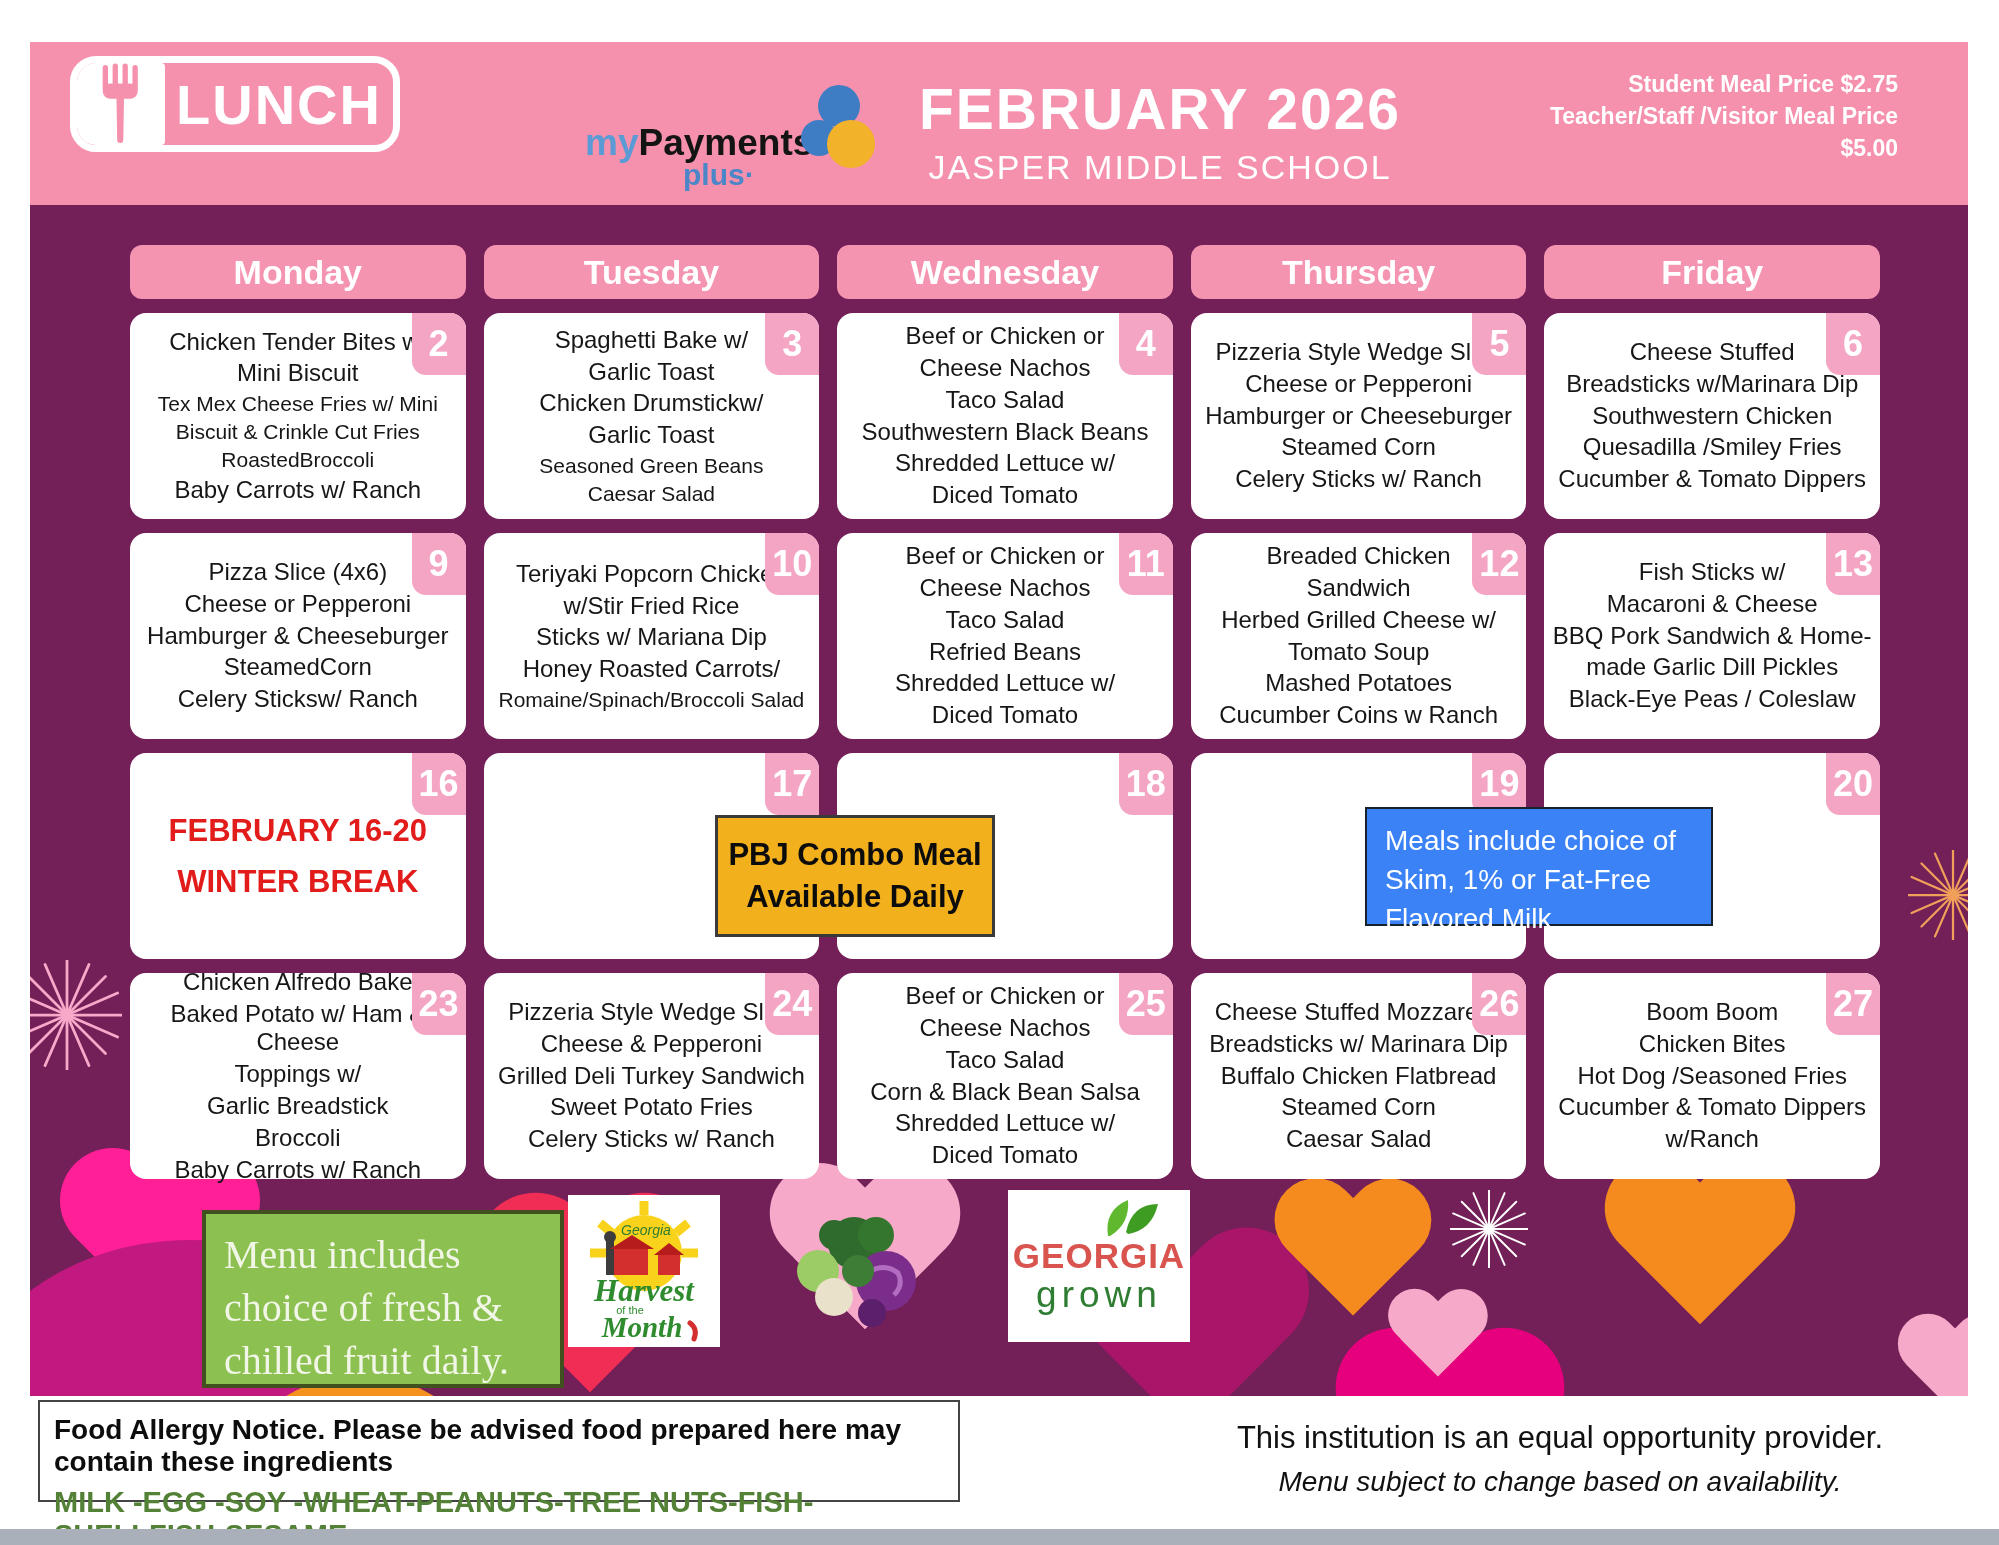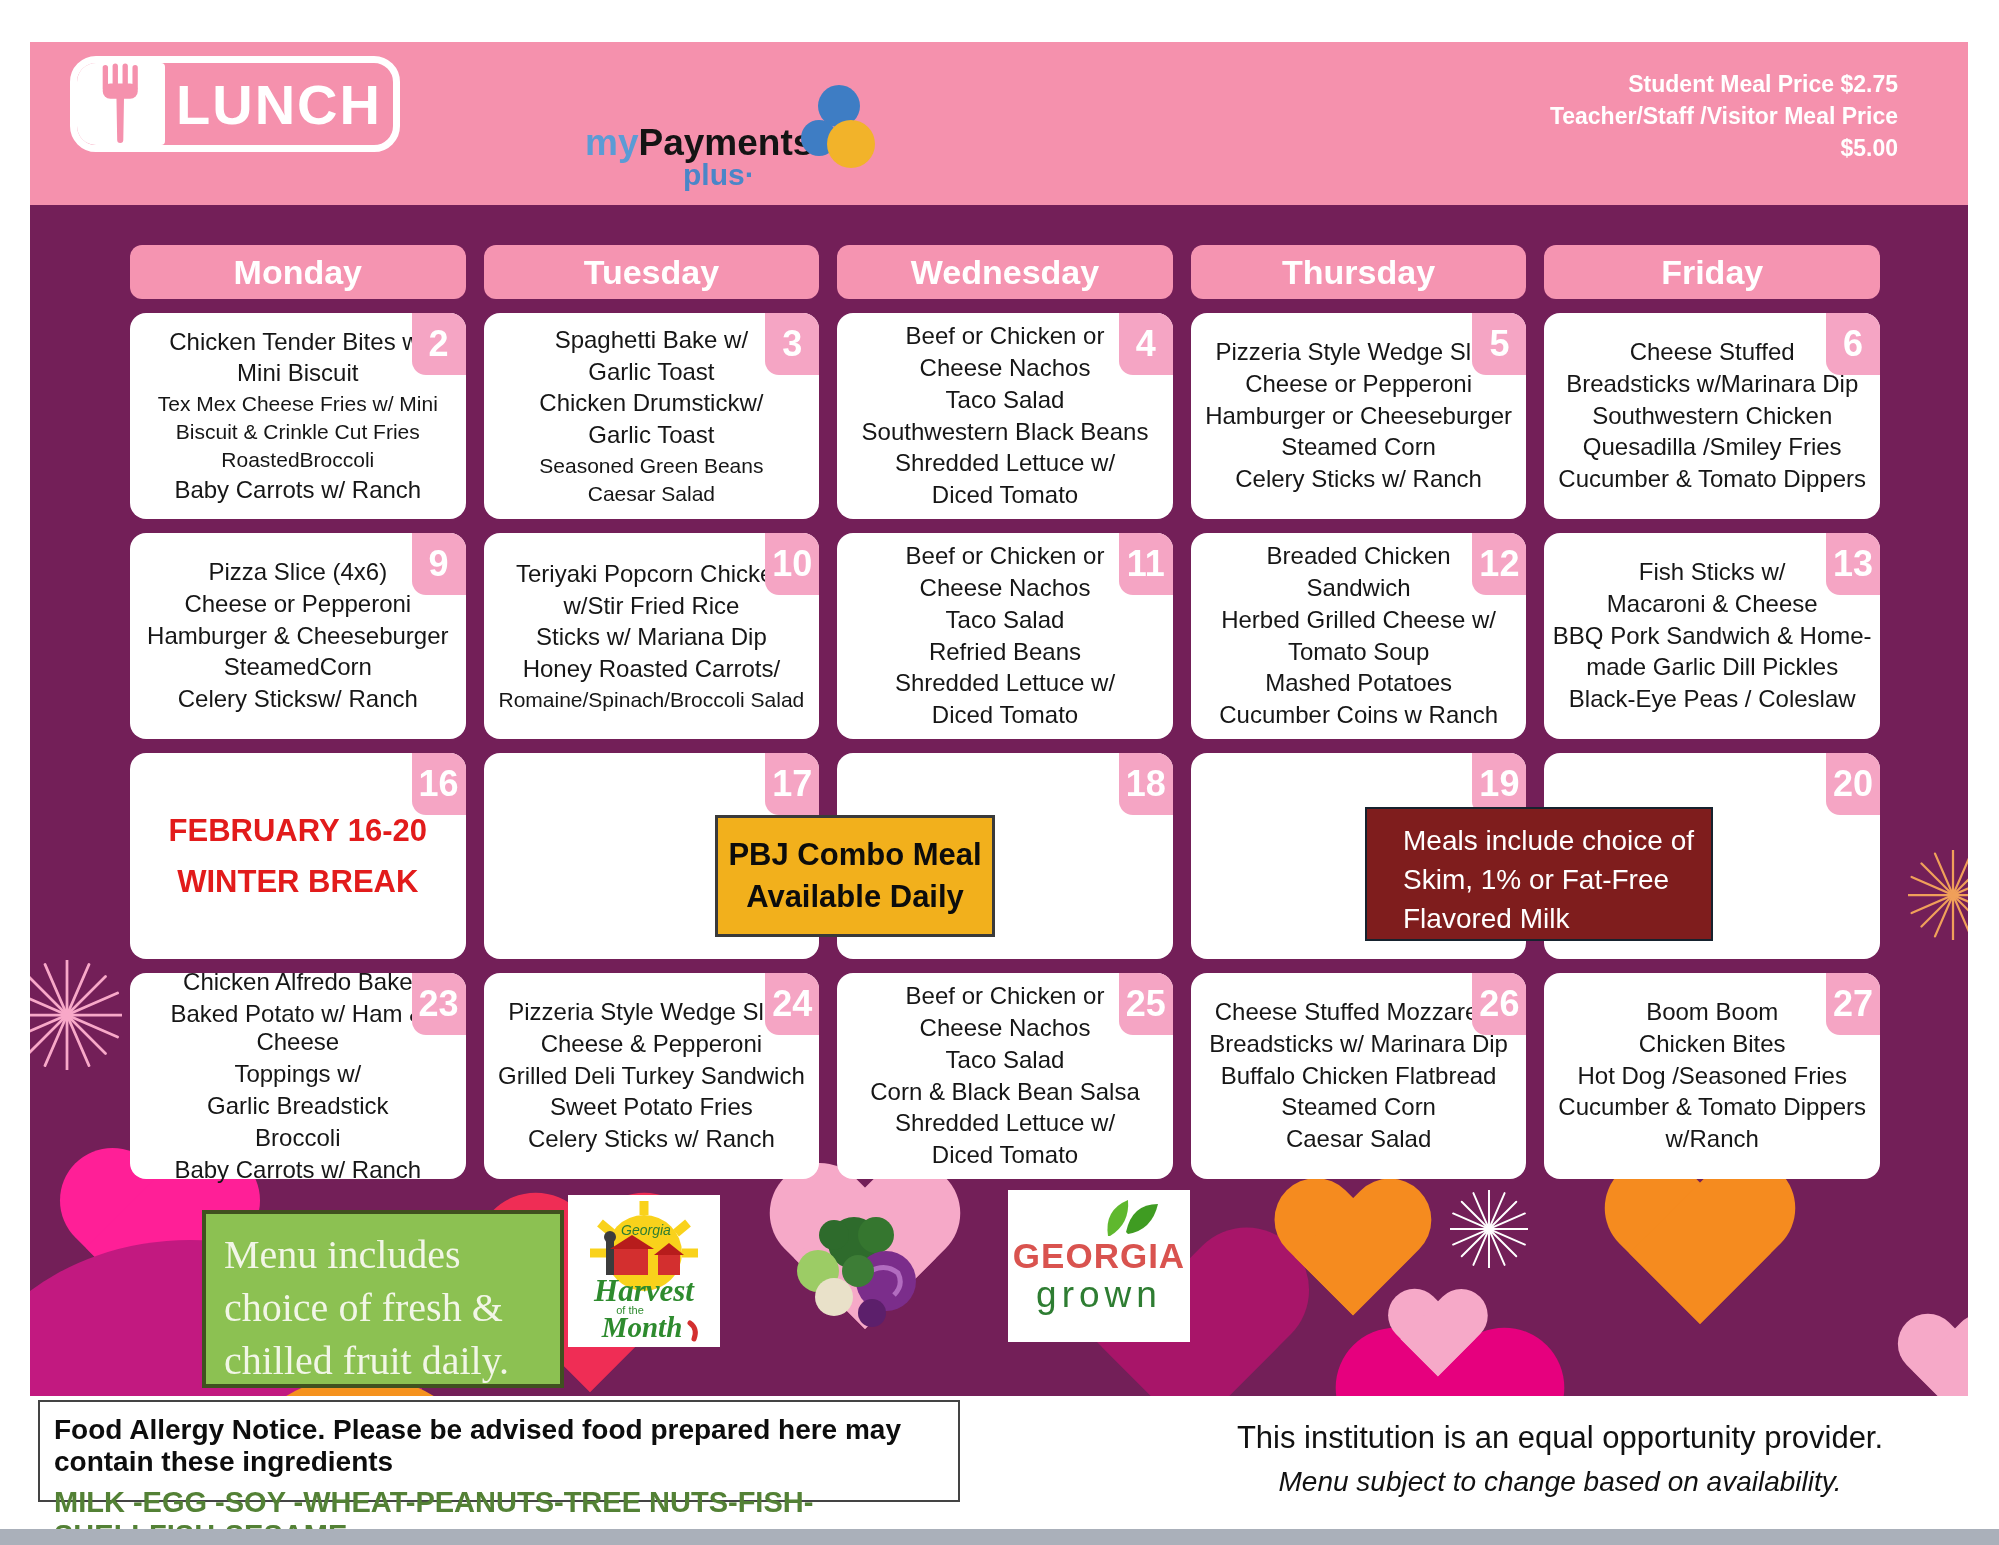--- a/index.html
+++ b/index.html
@@ -37,23 +37,23 @@
   .menu-line{font-size:24px;}
   .menu-line.sm{font-size:21px;}
   .badge{position:absolute;top:0;right:0;width:54px;height:62px;background:#f5a5c4;
     border-radius:0 16px 0 14px;color:#fff;font-weight:bold;font-size:36px;
     display:flex;align-items:center;justify-content:center;z-index:1;}
   .break-content{gap:14px;}
   .break-line{color:#e21b1b;font-weight:bold;font-size:31px;}
   .pbj-box{position:absolute;left:685px;top:610px;width:280px;height:122px;background:#f2b01c;
     border:3px solid #3a3a3a;z-index:3;display:flex;align-items:center;justify-content:center;
     text-align:center;font-weight:bold;font-size:31px;color:#0c0c0c;line-height:1.35;padding:0 10px;box-sizing:border-box;}
-  .milk-box{position:absolute;left:1335px;top:602px;width:348px;height:134px;background:#7f1d1d;
+  .milk-box{position:absolute;left:1335px;top:602px;width:348px;height:119px;background:#3b82f6;
     border:2px solid #16222e;z-index:3;color:#fff;font-size:28px;line-height:1.4;
-    padding:12px 10px 0 36px;box-sizing:border-box;}
+    padding:12px 10px 0 18px;box-sizing:border-box;}
   
   .heart{position:absolute;z-index:0;}
   .heart:before,.heart:after{content:"";position:absolute;top:0;width:50%;height:82%;
     border-radius:500px 500px 0 0;background:var(--c);}
   .heart:before{left:50%;transform:rotate(-45deg);transform-origin:0 100%;}
   .heart:after{left:0;transform:rotate(45deg);transform-origin:100% 100%;}
   .blob{position:absolute;border-radius:50%;z-index:0;}
   .halfmoon{position:absolute;left:190px;top:1170px;width:280px;height:160px;
     border-radius:150px 150px 0 0;background:#f5921e;z-index:1;}
   .starburst{position:absolute;z-index:1;}
@@ -101,20 +101,24 @@
     <div class="brand-plus">plus·</div>
     <div class="balloons">
       <svg width="92" height="96" viewBox="0 0 92 96">
         <circle cx="46" cy="24" r="21" fill="#3e7dc4"></circle>
         <circle cx="26" cy="56" r="18" fill="#3e7dc4"></circle>
         <circle cx="58" cy="62" r="24" fill="#f2b32a"></circle>
       </svg>
     </div>
   </div>
 
+  <div class="title-block">
+    <div class="month-title">FEBRUARY 2026</div>
+    <div class="school-name">JASPER MIDDLE SCHOOL</div>
+  </div>
 
   <div class="prices">
     <div>Student Meal Price $2.75</div>
     <div>Teacher/Staff /Visitor Meal Price</div>
     <div>$5.00</div>
   </div>
 </div>
 
 <div class="calendar">
 

